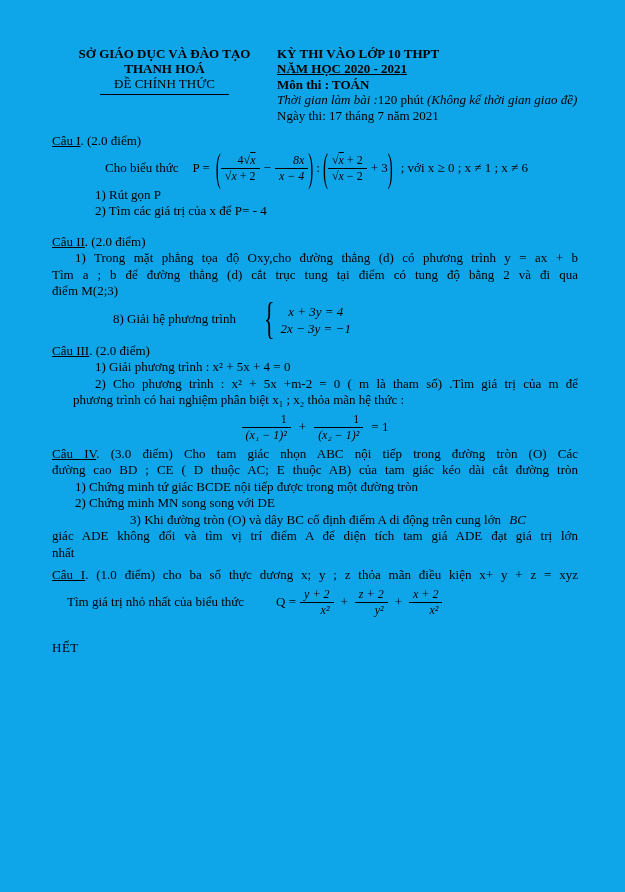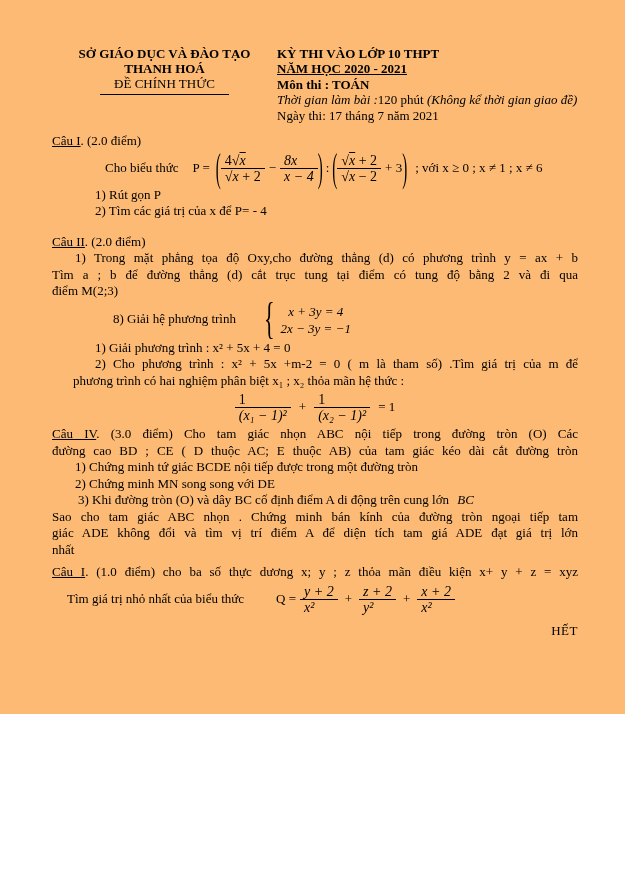--- a/index.html
+++ b/index.html
@@ -1,51 +1,51 @@
 <!DOCTYPE html>
 <html><head>
 <meta charset="utf-8">
 <style>
   html,body{margin:0;padding:0;background:#fff;}
   .page{
     position:relative;
-    width:625px;height:714px;
-    background:#fdba74;color:#000;
+    width:625px;height:892px;
+    background:#0ea5e9;color:#000;
     font-family:"Liberation Serif","DejaVu Serif",serif;
     font-size:13px;line-height:16.5px;
     box-sizing:border-box;
     padding:46px 47px 0 52px;
     overflow:hidden;
   }
   .b{font-weight:bold}
   .i{font-style:italic}
   .u{text-decoration:underline}
   .hdr{display:flex;}
   .hdr-left{width:225px;text-align:center;line-height:15px;}
   .hdr-right{flex:1;text-align:left;line-height:15.4px;}
   .stamp{display:inline-block;border-bottom:1px solid #000;padding:0 14px 3px 14px;}
   .caulbl{font-weight:normal;text-decoration:underline;}
   .line{white-space:normal;}
   .jl{text-align:justify;text-align-last:justify;}
   .ind43{padding-left:43px;}
   .ind23{padding-left:23px;}
   .ind21{padding-left:21px;}
-  .ind26{padding-left:26px;}
+  .ind26{padding-left:26px;text-align:center;}
   .mi{font-style:italic;}
   .rad{text-decoration:overline;}
   .frow{display:flex;align-items:center;}
-  .fr{display:inline-block;text-align:left;vertical-align:middle;font-size:14px;line-height:15px;flex:0 0 auto;}
+  .fr{display:inline-block;text-align:right;vertical-align:middle;font-size:12px;line-height:15px;flex:0 0 auto;}
   .fr .nm{display:block;padding:0 4px;}
   .fr .dn{display:block;border-top:1px solid #000;padding:0 4px;}
   .bp{display:inline-block;transform:scaleY(2.6);font-size:15px;font-weight:300;flex:0 0 auto;}
   .brace{display:inline-block;transform:scaleY(2.05);font-size:22px;font-weight:300;flex:0 0 auto;}
   .sys{display:inline-block;text-align:center;margin-left:6px;}
   .sys div{line-height:17px;}
   .op{flex:0 0 auto;}
-  .end-row{text-align:right;margin-top:8px;letter-spacing:0.5px;}
+  .end-row{text-align:left;margin-top:22px;letter-spacing:0.5px;}
   .mt14{margin-top:14px}.mt10{margin-top:10px}.mt6{margin-top:6px}.mt2{margin-top:2px}
   .frmargin{margin:3px 15px;}
 </style>
 </head>
 <body>
 
 <div class="page">
 
   <div class="hdr">
     <div class="hdr-left">
@@ -100,20 +100,23 @@
   <div class="line">điểm M(2;3)</div>
   <div class="frow frmargin">
     <span style="margin-left:46px">8) Giải hệ phương trình</span>
     <span class="brace" style="margin-left:28px">{</span>
     <span class="sys">
       <div class="mi">x + 3y = 4</div>
       <div class="mi">2x − 3y = −1</div>
     </span>
   </div>
 
+  <div class="line mt6">
+    <span class="caulbl">Câu III</span><span>. (2.0 điểm)</span>
+  </div>
   <div class="line ind43">1)   Giải phương trình : x² + 5x + 4 = 0</div>
   <div class="line ind43 jl">2)   Cho phương trình :  x² + 5x +m-2 = 0  ( m là tham số) .Tìm giá trị của m để</div>
   <div class="line ind21">phương trình có hai nghiệm phân biệt  x₁ ; x₂  thỏa mãn hệ thức :</div>
   <div class="frow frmargin" style="justify-content:center">
     <span class="fr">
       <span class="nm">1</span>
       <span class="dn mi">(x₁ − 1)²</span>
     </span>
     <span class="op" style="margin:0 8px">+</span>
     <span class="fr">
@@ -127,21 +130,20 @@
     <span class="caulbl">Câu IV</span><span>. (3.0 điểm)</span>
     <span>Cho tam giác nhọn ABC nội tiếp trong đường tròn (O) Các</span>
   </div>
   <div class="line jl">đường cao BD ; CE ( D thuộc AC; E thuộc AB) của tam giác kéo dài cắt đường tròn</div>
   <div class="line ind23">1) Chứng minh tứ giác  BCDE nội tiếp được trong một đường tròn</div>
   <div class="line ind23">2) Chứng minh  MN song song với DE</div>
   <div class="line ind26">
     <span>3)  Khi đường tròn (O) và dây BC cố định điểm A di động trên cung lớn</span>
     <span class="mi" style="margin-left:5px">BC</span>
   </div>
-  <div class="line jl">Sao cho tam giác ABC nhọn . Chứng minh bán kính của đường tròn ngoại tiếp tam</div>
   <div class="line jl">giác ADE không đổi và tìm vị trí điểm A để diện tích tam giá ADE đạt giá trị lớn</div>
   <div class="line">nhất</div>
 
   <div class="line jl mt6">
     <span class="caulbl">Câu I</span><span>. (1.0 điểm)</span>
     <span>cho ba số thực dương x; y ; z thỏa mãn điều kiện   x+ y + z = xyz</span>
   </div>
   <div class="frow frmargin">
     <span>Tìm giá trị nhỏ nhất của biểu thức</span>
     <span style="margin-left:32px">Q =</span>

